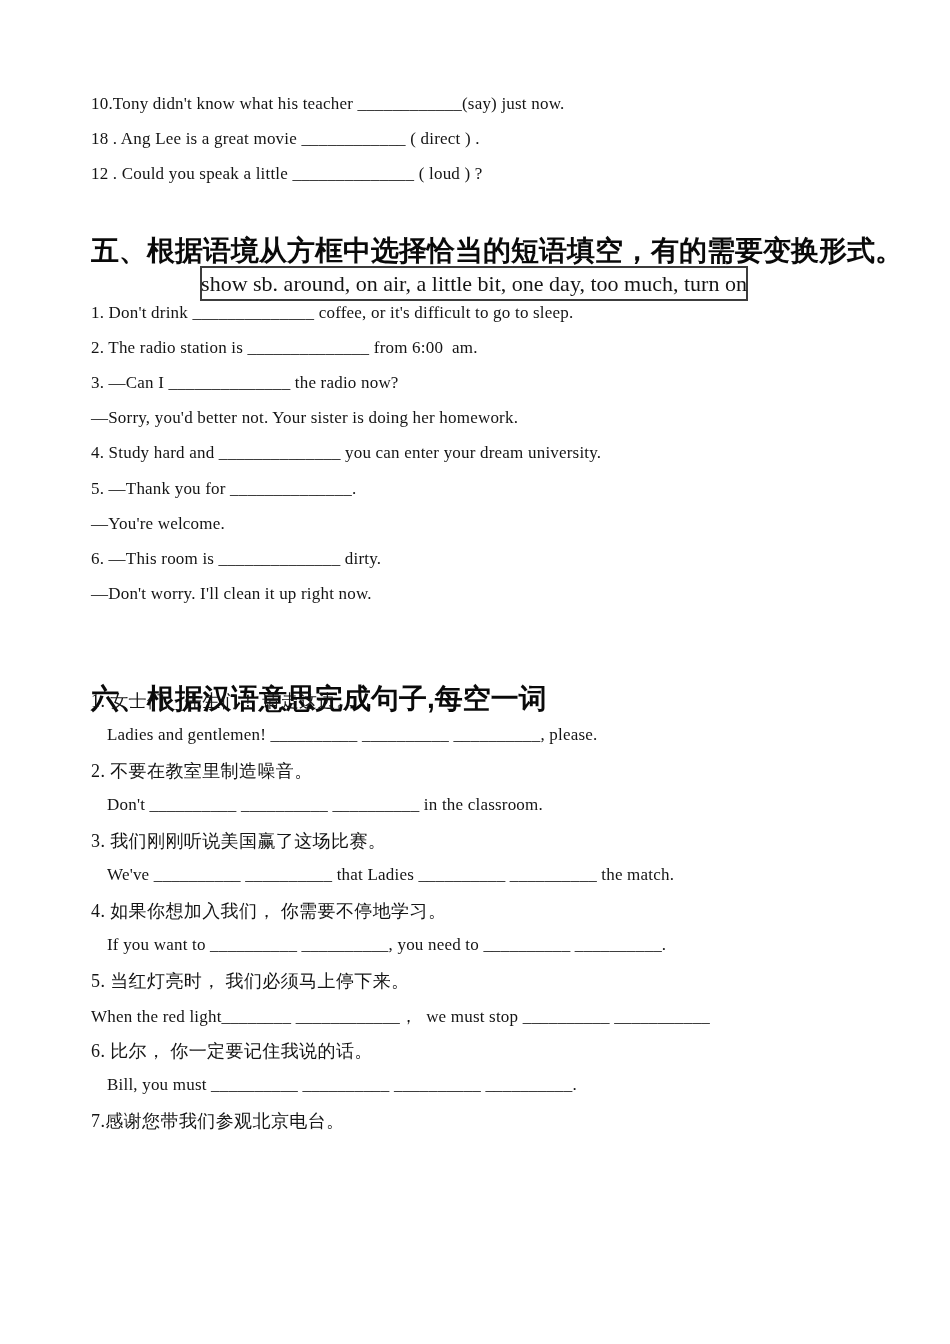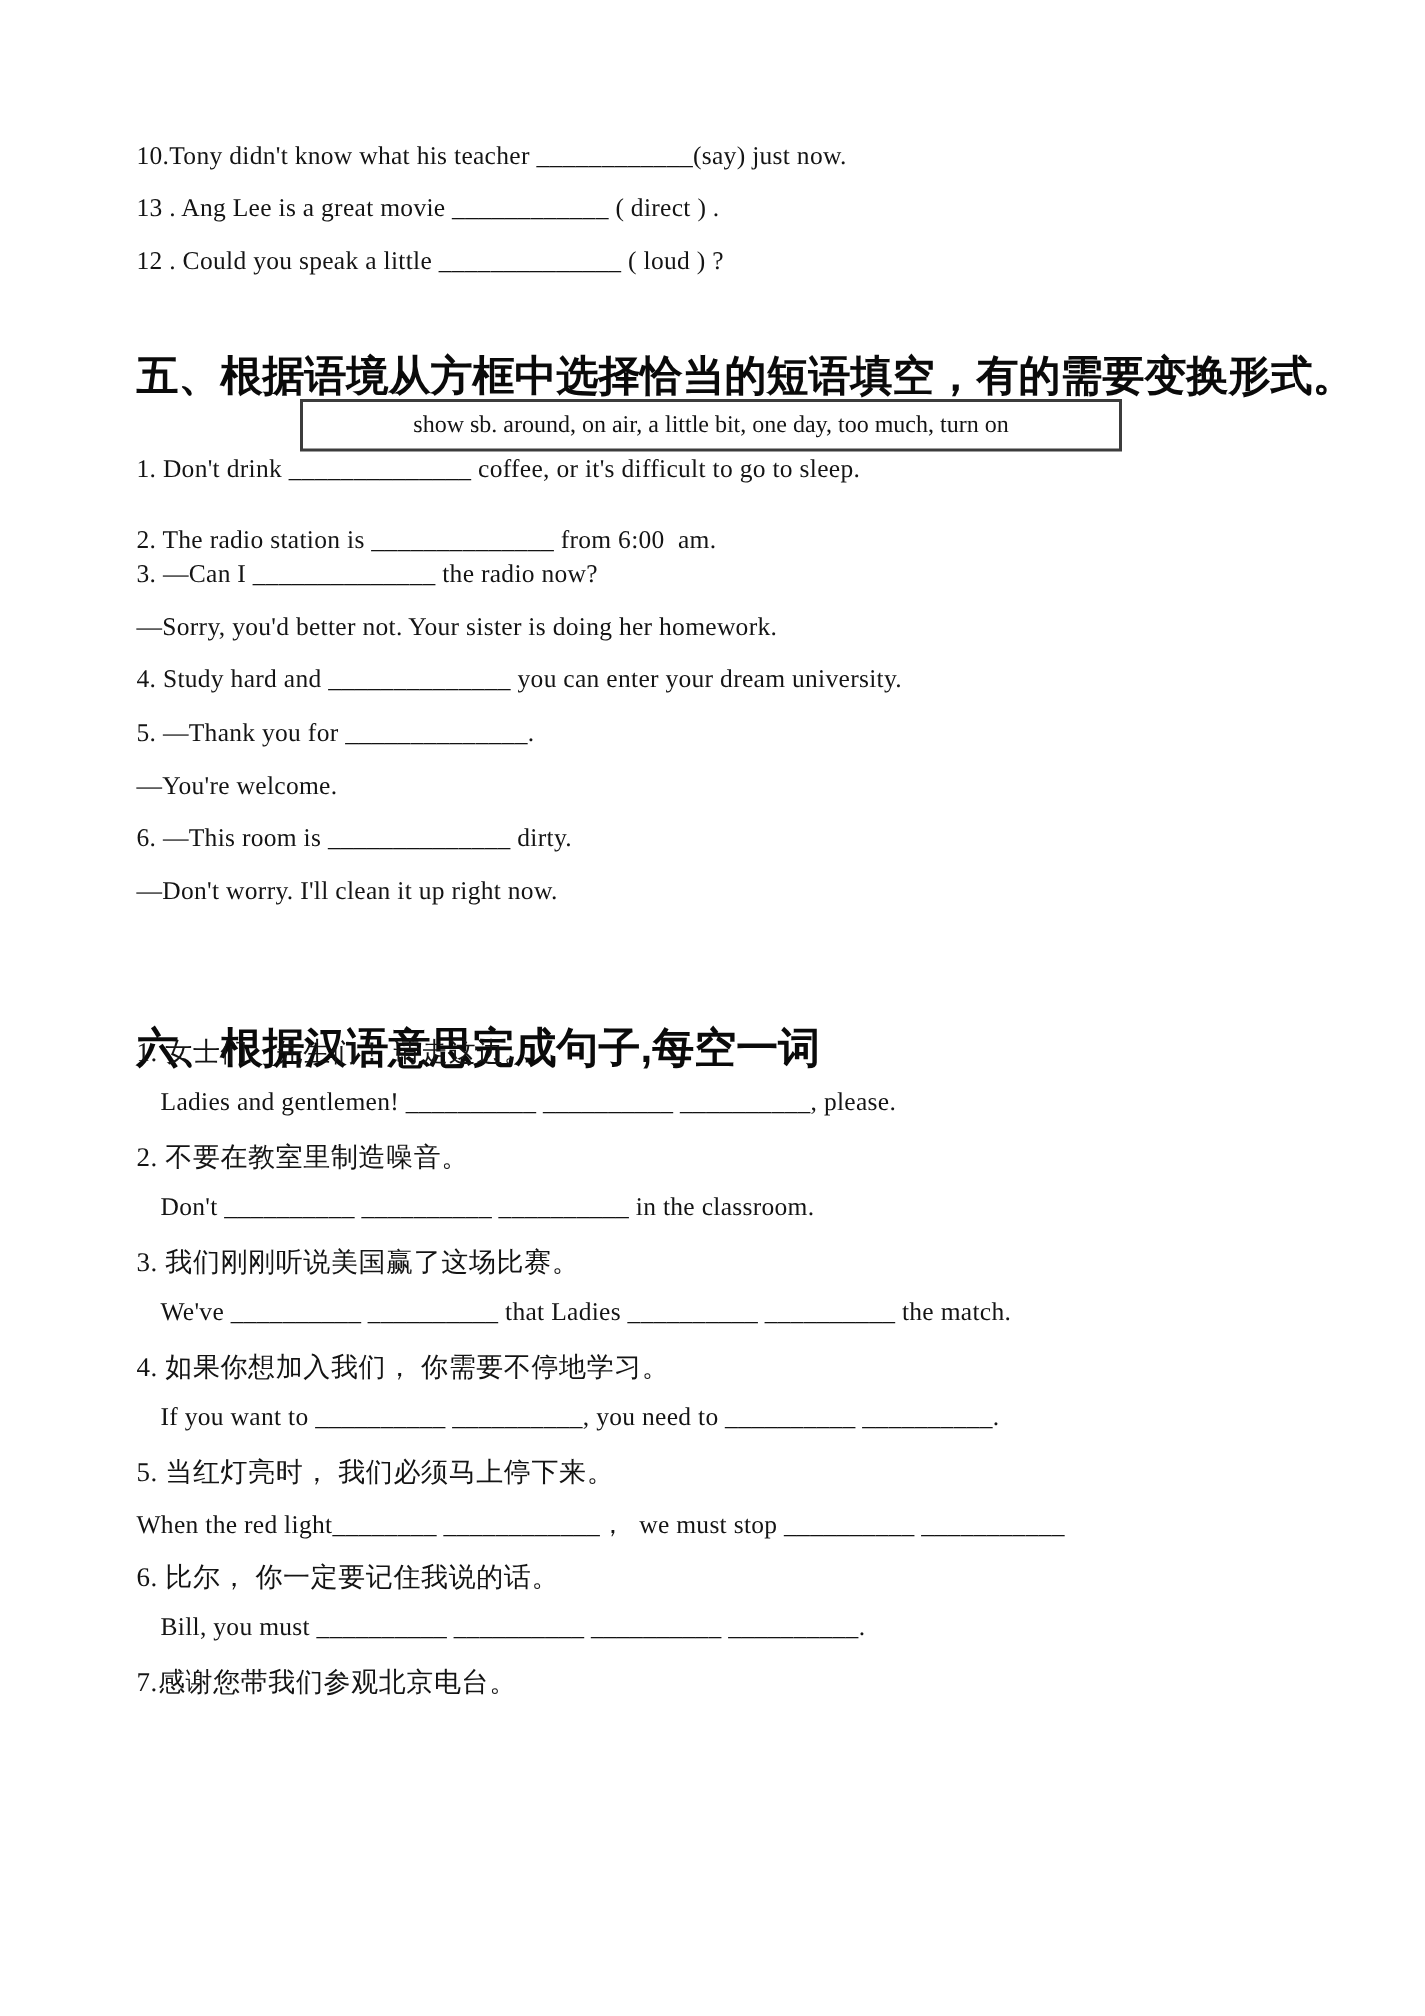--- a/index.html
+++ b/index.html
@@ -42,41 +42,41 @@
   .word-bank {
     position: absolute;
     left: 200px;
     top: 266px;
     width: 544px;
     height: 31px;
     border: 2px solid #3c3c3c;
     display: flex;
     align-items: center;
     justify-content: center;
-    font-size: 16px;
+    font-size: 22px;
     white-space: pre;
   }
 </style>
 </head>
 <body>
 
 <div class="page">
 
   <div class="line" style="top: 94px;">10.Tony didn't know what his teacher ____________(say) just now.</div>
-  <div class="line" style="top: 129px;">13 . Ang Lee is a great movie ____________ ( direct ) .</div>
+  <div class="line" style="top: 129px;">18 . Ang Lee is a great movie ____________ ( direct ) .</div>
   <div class="line" style="top: 164px;">12 . Could you speak a little ______________ ( loud ) ?</div>
 
   <div class="section-heading" style="top: 232px;">五、根据语境从方框中选择恰当的短语填空，有的需要变换形式。</div>
 
   <div class="word-bank">
     <span>show sb. around, on air, a little bit, one day, too much, turn on</span>
   </div>
 
   <div class="line" style="top: 303px;">1. Don't drink ______________ coffee, or it's difficult to go to sleep.</div>
-  <div class="line" style="top: 338px; margin-top: 12px;">2. The radio station is ______________ from 6:00  am.</div>
+  <div class="line" style="top: 338px;">2. The radio station is ______________ from 6:00  am.</div>
   <div class="line" style="top: 373px;">3. —Can I ______________ the radio now?</div>
   <div class="line" style="top: 408px;">—Sorry, you'd better not. Your sister is doing her homework.</div>
   <div class="line" style="top: 443px;">4. Study hard and ______________ you can enter your dream university.</div>
   <div class="line" style="top: 479px;">5. —Thank you for ______________.</div>
   <div class="line" style="top: 514px;">—You're welcome.</div>
   <div class="line" style="top: 549px;">6. —This room is ______________ dirty.</div>
   <div class="line" style="top: 584px;">—Don't worry. I'll clean it up right now.</div>
 
   <div class="section-heading" style="top: 652px; margin-top: 28px;">六、根据汉语意思完成句子,每空一词</div>
 

